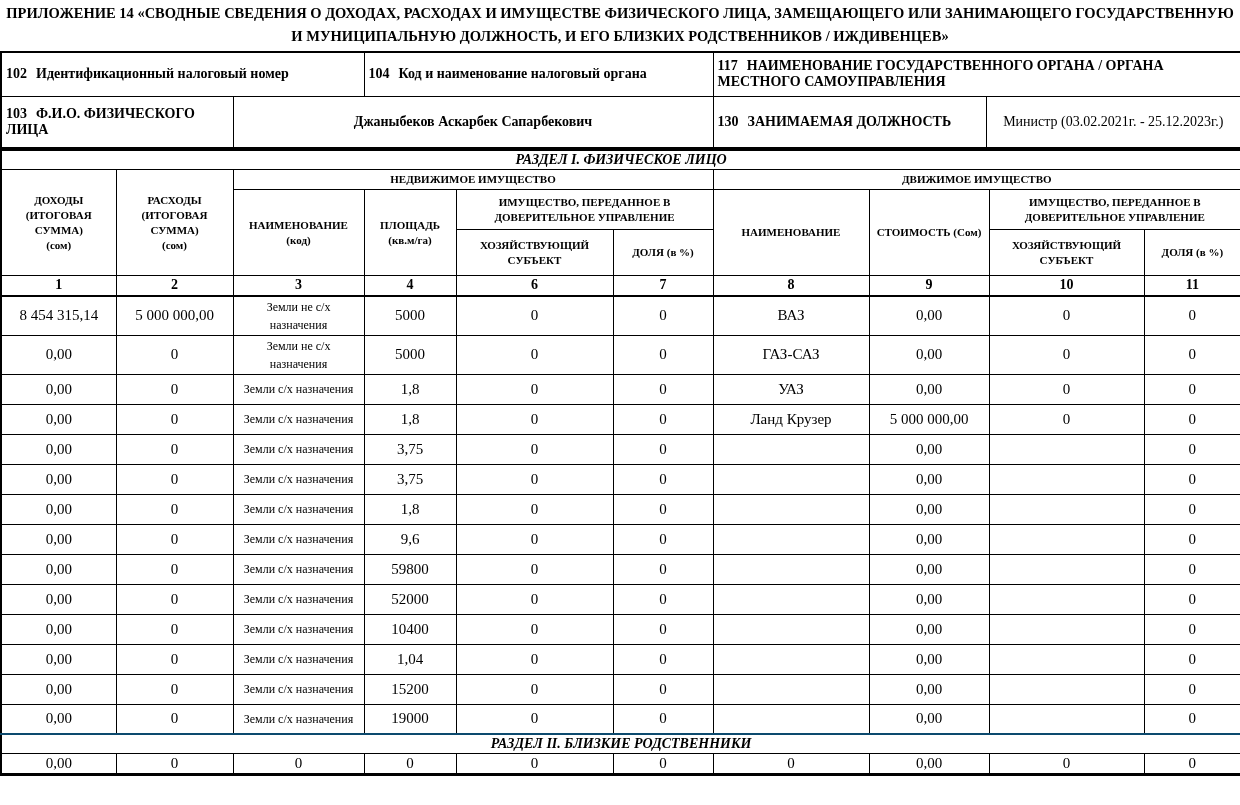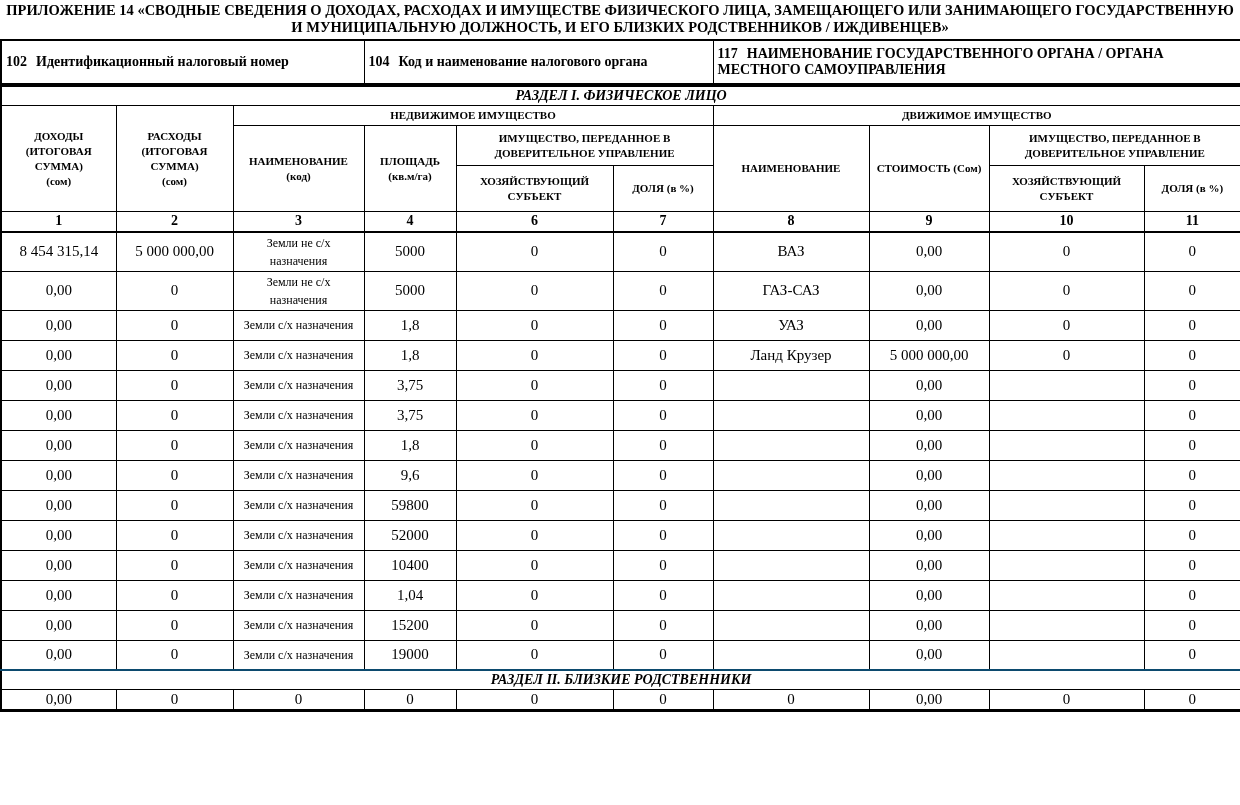--- a/index.html
+++ b/index.html
@@ -9,21 +9,21 @@
     color: #000000;
     font-family: "Liberation Serif", "DejaVu Serif", serif;
   }
   .page { width: 1240px; height: 805px; overflow: hidden; }
 
   .doc-title {
     width: 1240px;
     text-align: center;
     font-weight: bold;
     font-size: 14.5px;
-    line-height: 17px;
+    line-height: 23px;
     padding: 2px 6px 3px 6px;
   }
 
   table {
     border-collapse: collapse;
     table-layout: fixed;
     width: 1240px;
   }
   td {
     border: 1px solid #000;
@@ -99,25 +99,35 @@
         <col style="width:349px">
         <col style="width:273px">
         <col style="width:255px">
     </colgroup>
     <tbody>
         <tr class="row-codes">
       <td class="label-cell" colspan="2">
         <span class="code">102</span><span>Идентификационный налоговый номер</span>
       </td>
       <td class="label-cell">
-        <span class="code">104</span><span>Код и наименование налогового органа</span>
+        <span class="code">104</span><span>Код и наименование налоговый органа</span>
       </td>
       <td class="label-cell" colspan="2">
         <span class="code">117</span><span>НАИМЕНОВАНИЕ ГОСУДАРСТВЕННОГО ОРГАНА / ОРГАНА МЕСТНОГО САМОУПРАВЛЕНИЯ</span>
       </td>
+    </tr>
+    <tr class="row-person">
+      <td class="label-cell">
+        <span class="code">103</span><span>Ф.И.О. ФИЗИЧЕСКОГО ЛИЦА</span>
+      </td>
+      <td class="value-cell value-bold" colspan="2">Джаныбеков Аскарбек Сапарбекович</td>
+      <td class="label-cell">
+        <span class="code">130</span><span>ЗАНИМАЕМАЯ ДОЛЖНОСТЬ</span>
+      </td>
+      <td class="value-cell">Министр (03.02.2021г. - 25.12.2023г.)</td>
     </tr>
   </tbody>
     </table>
 
   <table class="main-table">
     <colgroup>
       <col style="width:115px">
         <col style="width:117px">
         <col style="width:131px">
         <col style="width:92px">

